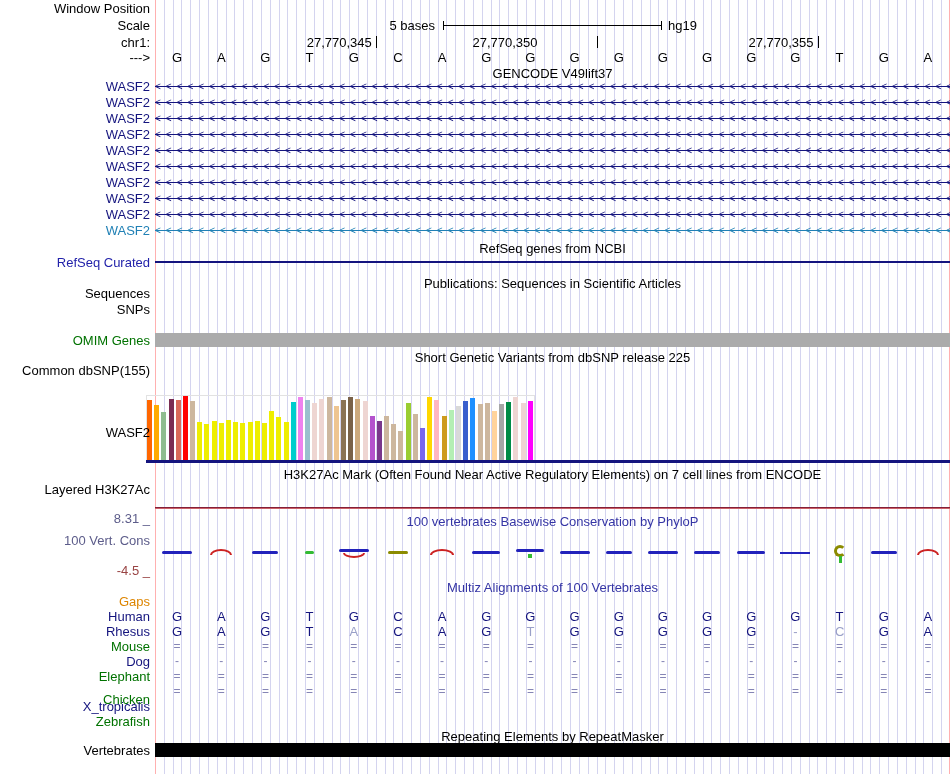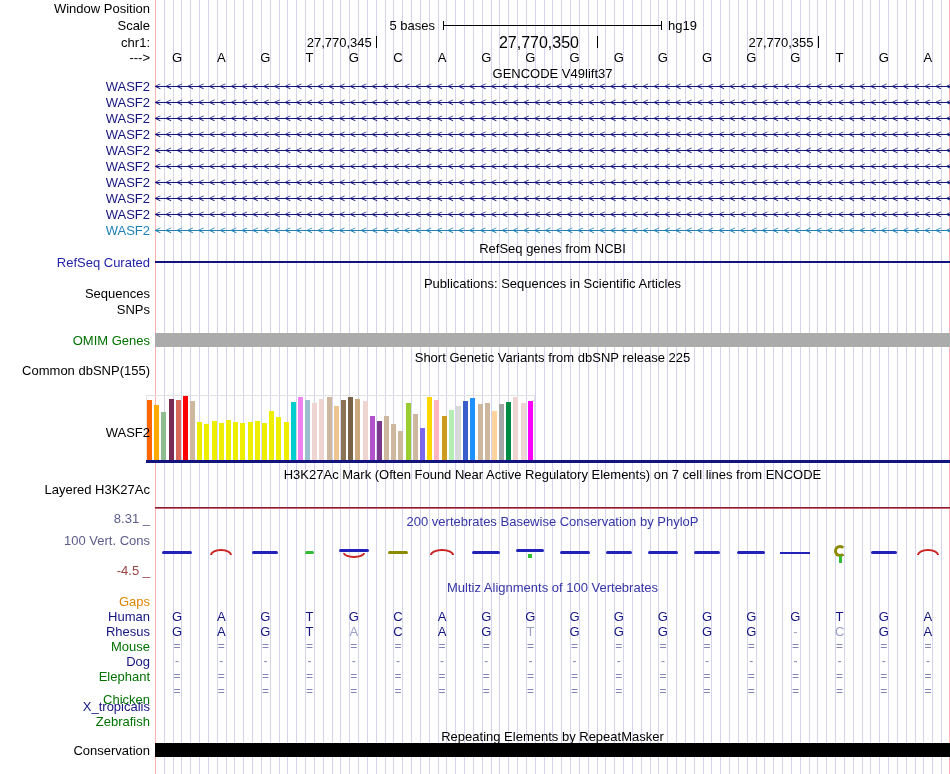--- a/index.html
+++ b/index.html
@@ -39,21 +39,21 @@
   <div class="abs" style="top:18px;left:155px;width:280px;text-align:right;font-size:13px;line-height:15px">5 bases</div>
   <div class="abs" style="top:25px;left:443px;width:219px;height:1px;background:#000"></div>
   <div class="abs" style="top:21px;left:443px;width:1px;height:9px;background:#000"></div>
   <div class="abs" style="top:21px;left:661px;width:1px;height:9px;background:#000"></div>
   <div class="abs" style="top:18px;left:668px;font-size:13px;line-height:15px">hg19</div>
 
   <div class="llabel" style="top:35px">chr1:</div>
   <div id="ruler">
       <div style="position: absolute; top: 35px; left: 243.833px; width: 128px; text-align: right; font-size: 13px; line-height: 15px;">27,770,345</div>
       <div style="position: absolute; top: 36px; left: 375.833px; width: 1px; height: 12px; background: rgb(0, 0, 0);"></div>
-      <div style="position: absolute; top: 35px; left: 451px; width: 128px; text-align: right; font-size: 16px; line-height: 15px;">27,770,350</div>
+      <div style="position: absolute; top: 35px; left: 441px; width: 128px; text-align: center; font-size: 13px; line-height: 15px;">27,770,350</div>
       <div style="position: absolute; top: 36px; left: 596.667px; width: 1px; height: 12px; background: rgb(0, 0, 0);"></div>
       <div style="position: absolute; top: 35px; left: 685.5px; width: 128px; text-align: right; font-size: 13px; line-height: 15px;">27,770,355</div>
       <div style="position: absolute; top: 36px; left: 817.5px; width: 1px; height: 12px; background: rgb(0, 0, 0);"></div>
     </div>
 
   <div class="llabel" style="top:50px">---&gt;</div>
   <div class="baserow" id="seq-row" style="top:50px">
       <span>G</span>
       <span>A</span>
       <span>G</span>
@@ -170,21 +170,21 @@
       <div style="position: absolute; left: 527.805px; top: 401px; width: 5px; height: 59px; background: rgb(255, 0, 255);"></div>
     </div>
   <div class="llabel" style="top:425px">WASF2</div>
   <div class="abs" style="top:460px;left:146px;width:804px;height:3px;background:var(--navy)"></div>
 
   <div class="ctitle" style="top:467px">H3K27Ac Mark (Often Found Near Active Regulatory Elements) on 7 cell lines from ENCODE</div>
   <div class="llabel" style="top:482px">Layered H3K27Ac</div>
   <div class="abs" style="top:507px;left:155px;width:795px;height:2px;background:linear-gradient(#600020,#ef8080)"></div>
 
   <div class="llabel slate" style="top:511px">8.31 _</div>
-  <div class="ctitle tblue" style="top:514px">200 vertebrates Basewise Conservation by PhyloP</div>
+  <div class="ctitle tblue" style="top:514px">100 vertebrates Basewise Conservation by PhyloP</div>
   <div class="llabel slate" style="top:533px">100 Vert. Cons</div>
   <div class="baserow" id="phylop-row" style="top:543px;height:20px">
       <div class="glyphcell">
         <div style="position: absolute; left: 50%; top: 8px; width: 30px; height: 3px; margin-left: -15px; background: rgb(34, 34, 187); border-radius: 2px;"></div>
       </div>
       <div class="glyphcell">
         <div style="position: absolute; left: 50%; top: 6px; width: 22px; height: 6px; margin-left: -11px; border-top: 2px solid rgb(204, 34, 34); border-right: 2px solid rgb(204, 34, 34); border-bottom: none; border-left: 2px solid rgb(204, 34, 34); border-image: initial; border-radius: 50% 50% 0px 0px / 100% 100% 0px 0px; box-sizing: border-box;"></div>
       </div>
       <div class="glyphcell">
         <div style="position: absolute; left: 50%; top: 8px; width: 26px; height: 3px; margin-left: -13px; background: rgb(34, 34, 187); border-radius: 2px;"></div>
@@ -368,14 +368,14 @@
         <span style="color: var(--align-sym); font-size: 12px;">=</span>
         <span style="color: var(--align-sym); font-size: 12px;">=</span>
         <span style="color: var(--align-sym); font-size: 12px;">=</span>
       </div>
       <div style="position: absolute; left: 0px; width: 150px; text-align: right; top: 699px; height: 15px; line-height: 15px; font-size: 13px; color: var(--navy);">X_tropicalis</div>
       <div style="position: absolute; left: 0px; width: 150px; text-align: right; top: 714px; height: 15px; line-height: 15px; font-size: 13px; color: var(--green);">Zebrafish</div>
     </div>
 
   <div class="ctitle" style="top:729px">Repeating Elements by RepeatMasker</div>
   <div class="abs" style="top:743px;left:155px;width:795px;height:14px;background:#000"></div>
-  <div class="llabel" style="top:743px">Conservation</div>
+  <div class="llabel" style="top:743px">Vertebrates</div>
 </div>
 
 </body></html>

